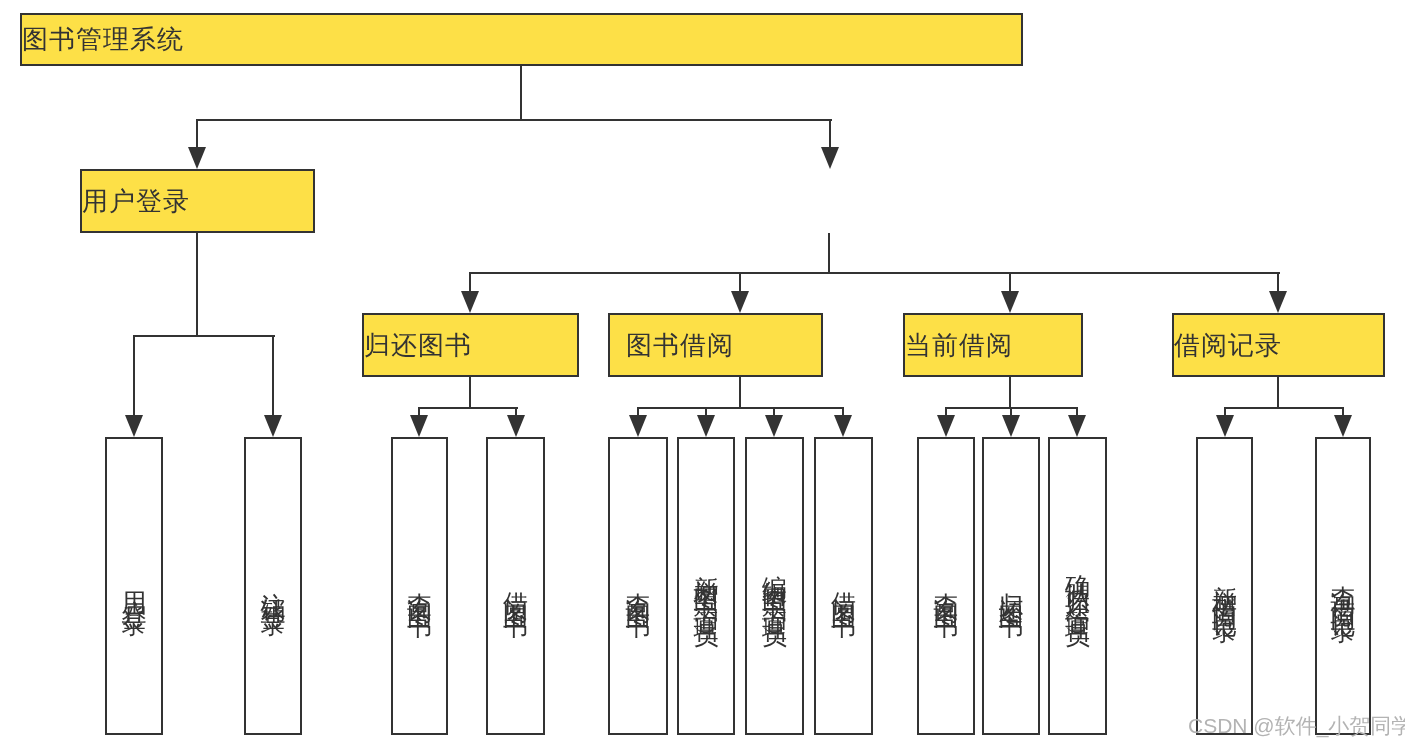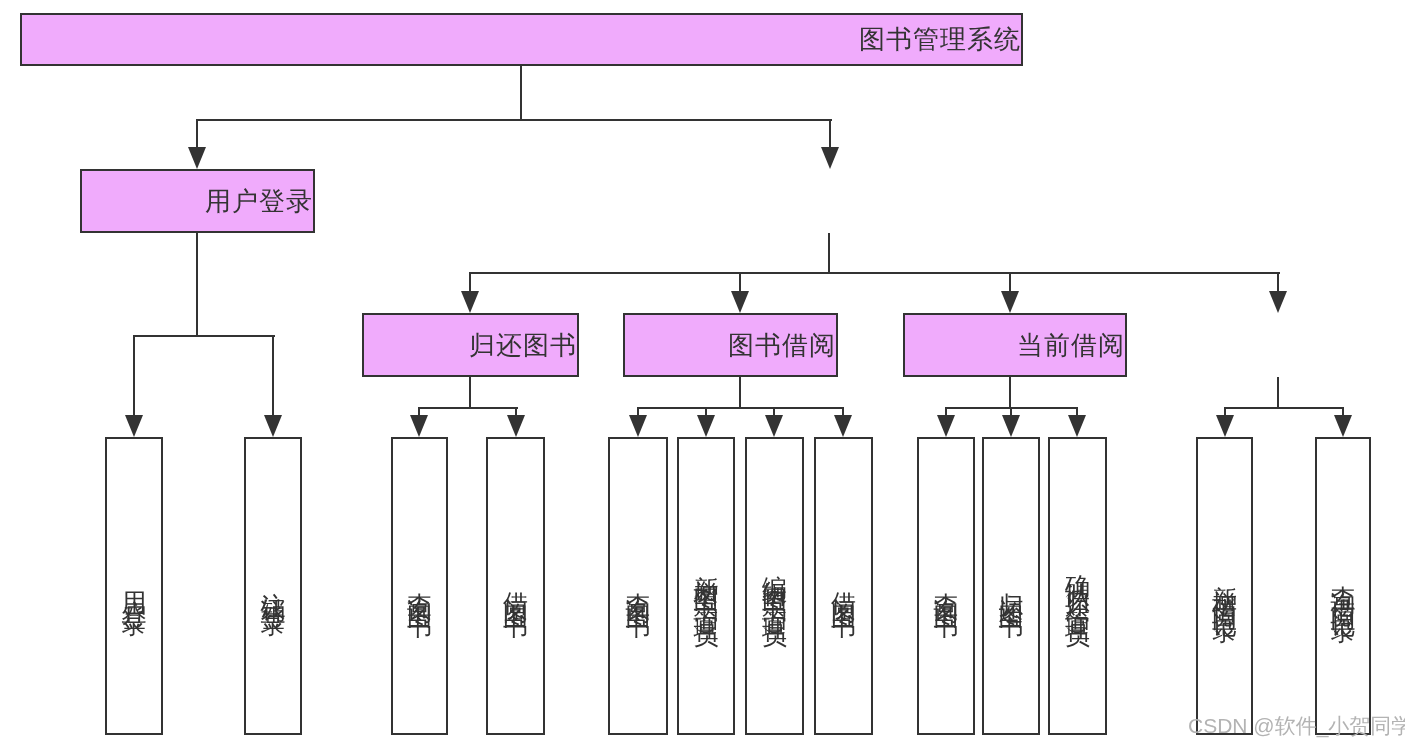--- a/index.html
+++ b/index.html
@@ -15,22 +15,22 @@
     width:1405px;height:747px;
     background:var(--background);
     font-family:"Liberation Sans","DejaVu Sans",sans-serif;
     color:var(--text);
     overflow:hidden;
   }
   .hbox{
     position:absolute;
     box-sizing:border-box;
     border:2px solid var(--box-border);
-    background:#f0abfc;
-    display:flex;align-items:center;justify-content:flex-end;
+    background:#fde047;
+    display:flex;align-items:center;justify-content:flex-start;
     font-size:26px;
     letter-spacing:1px;
     color:var(--text);
   }
   .leaf{
     position:absolute;
     top:437px;height:298px;
     box-sizing:border-box;
     border:2px solid var(--box-border);
     background:#fff;
@@ -71,25 +71,28 @@
     <span>图书管理系统</span>
   </div>
 
   <div class="hbox" style="left:80px;top:169px;width:235px;height:64px;">
     <span>用户登录</span>
   </div>
 
   <div class="hbox" style="left:362px;top:313px;width:217px;height:64px;">
     <span>归还图书</span>
   </div>
-  <div class="hbox" style="left:623px;top:313px;width:215px;height:64px;">
+  <div class="hbox" style="left:608px;top:313px;width:215px;height:64px;padding-left:16px;">
     <span>图书借阅</span>
   </div>
-  <div class="hbox" style="left:903px;top:313px;width:224px;height:64px;">
+  <div class="hbox" style="left:903px;top:313px;width:180px;height:64px;">
     <span>当前借阅</span>
+  </div>
+  <div class="hbox" style="left:1172px;top:313px;width:213px;height:64px;">
+    <span>借阅记录</span>
   </div>
 
   <div class="leaf" style="left:105px;width:58px;">
     <span class="vtext">用户登录</span>
   </div>
   <div class="leaf" style="left:244px;width:58px;">
     <span class="vtext">注销登录</span>
   </div>
 
   <div class="leaf" style="left:391px;width:57px;">

